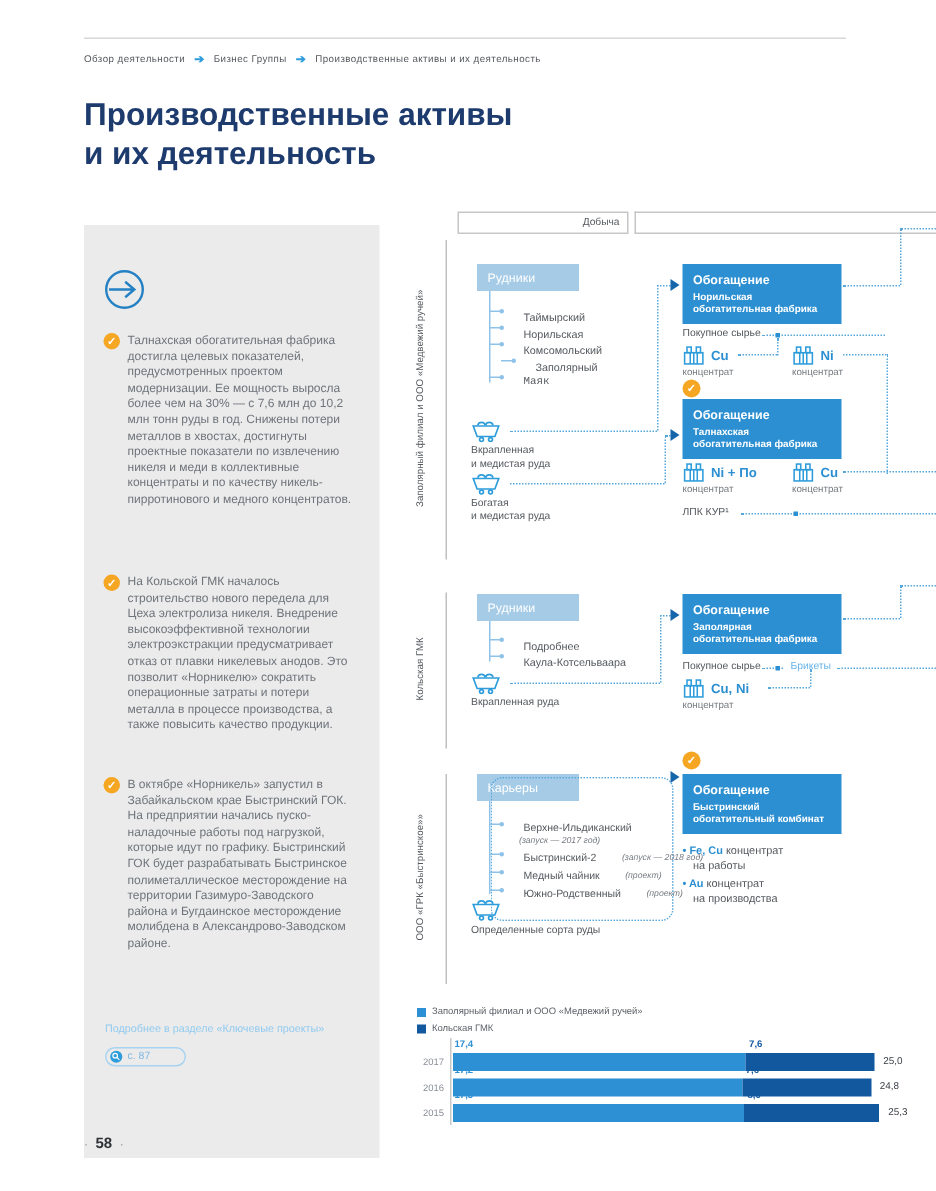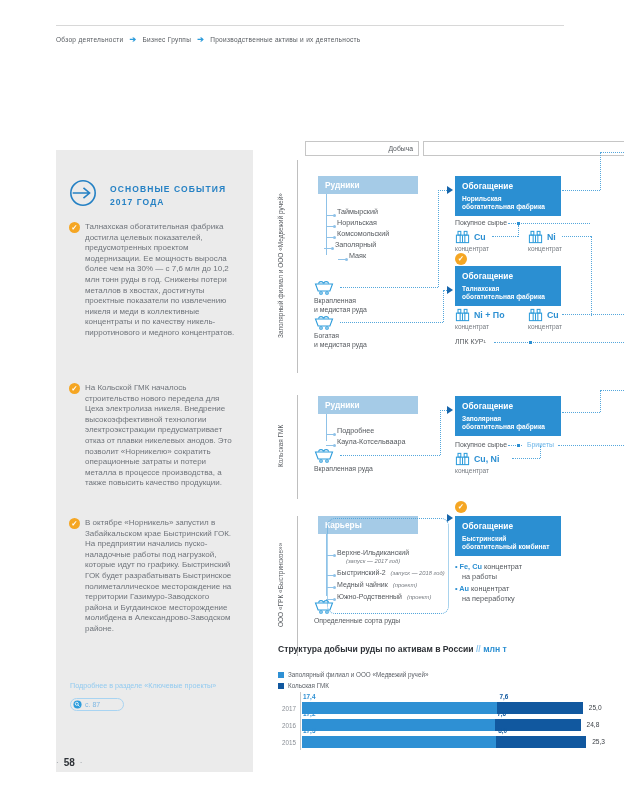--- a/index.html
+++ b/index.html
@@ -20,24 +20,24 @@
   .chk{width:11px;height:11px;flex:none;border-radius:50%;background:#f5a623;color:#fff;font-size:7.5px;line-height:11px;text-align:center;font-weight:bold;}
   .chk.abs{position:absolute;width:12px;height:12px;line-height:12px;}
   .sb-link{position:absolute;left:14px;top:531px;font-size:7.2px;color:#93cbf0;width:170px;}
   .sb-badge{position:absolute;left:14px;top:548px;width:54px;height:13px;border:1px solid #a8d4f2;border-radius:7px;
             display:flex;align-items:center;gap:3px;padding-left:2px;font-size:7px;color:#7fb8e4;box-sizing:border-box;}
   
   .stagebox{position:absolute;top:141px;height:15px;border:1px solid #c6c6c6;box-sizing:border-box;
             font-size:6.8px;color:#55595e;line-height:13px;text-align:right;padding-right:5px;}
   .side-label{position:absolute;writing-mode:vertical-rl;transform:rotate(180deg);font-size:6.5px;color:#55595e;text-align:center;width:11px;}
   .vgray{position:absolute;width:1px;background:#bfbfbf;}
-  .srchdr{position:absolute;width:100px;height:18px;background:#a5cbe7;color:#fff;font-weight:bold;font-size:8.3px;
+  .srchdr{position:absolute;width:68px;height:18px;background:#a5cbe7;color:#fff;font-weight:normal;font-size:8.3px;
           line-height:18px;padding-left:7px;box-sizing:border-box;}
   .vtree{position:absolute;width:1px;background:#8fc2e8;}
-  .mine{position:absolute;font-size:7.2px;color:#55595e;display:flex;align-items:flex-end;gap:3px;white-space:nowrap;}
+  .mine{position:absolute;font-size:7.2px;color:#55595e;display:flex;align-items:flex-start;gap:15px;white-space:nowrap;}
   .mine .dash{width:8px;height:1px;background:#8fc2e8;position:relative;flex:none;}
   .mine .dash::after{content:"";position:absolute;right:-2px;top:-1px;width:3px;height:3px;border-radius:50%;background:#8fc2e8;}
   .mine .note{font-style:italic;font-size:5.8px;color:#777c82;margin-left:2px;}
   .plant{position:absolute;width:106px;height:40px;background:#2b8fd2;color:#fff;padding:5px 0 0 7px;box-sizing:border-box;}
   .plant .stage{font-size:8.3px;font-weight:bold;}
   .plant .pname{font-size:6.6px;line-height:8px;margin-top:4px;font-weight:bold;}
   .dh{position:absolute;border-top:1px dotted #55a7dc;height:0;}
   .dv{position:absolute;border-left:1px dotted #55a7dc;width:0;}
   .jdot{position:absolute;width:3px;height:3px;background:#2b8fd2;}
   .arr{position:absolute;width:0;height:0;border-top:4px solid transparent;border-bottom:4px solid transparent;border-left:6px solid #1565ab;}
@@ -78,33 +78,31 @@
 
   <div class="breadcrumb">
     <span>Обзор деятельности</span>
     <span class="bc-arrow">➔</span>
     <span>Бизнес Группы</span>
     <span class="bc-arrow">➔</span>
     <span>Производственные активы и их деятельность</span>
   </div>
 
   <div class="title">
+    <div>Производственные активы</div>
+    <div>и их деятельность</div>
   </div>
 
   <aside class="sidebar">
     <span class="sb-icon">
       <svg width="30" height="30" viewBox="0 0 32 32" fill="none" stroke="#2581c4" stroke-width="1.7">
         <circle cx="16" cy="16" r="13"></circle>
           <path d="M5 16 h17 M16.5 10.5 L23 16 l-6.5 5.5"></path>
       </svg>
     </span>
-    <div class="sb-head">
-      <div>ОСНОВНЫЕ СОБЫТИЯ</div>
-      <div>2017 ГОДА</div>
-    </div>
     <div class="sb-item" style="top:72px;">
       <span class="chk">✓</span>
       <span class="txt">Талнахская обогатительная фабрика достигла целевых показателей, предусмотренных проектом модернизации. Ее мощность выросла более чем на 30% — с 7,6 млн до 10,2 млн тонн руды в год. Снижены потери металлов в хвостах, достигнуты проектные показатели по извлечению никеля и меди в коллективные концентраты и по качеству никель-пирротинового и медного концентратов.</span>
     </div>
     <div class="sb-item" style="top:233px;">
       <span class="chk">✓</span>
       <span class="txt">На Кольской ГМК началось строительство нового передела для Цеха электролиза никеля. Внедрение высокоэффективной технологии электроэкстракции предусматривает отказ от плавки никелевых анодов. Это позволит «Норникелю» сократить операционные затраты и потери металла в процессе производства, а также повысить качество продукции.</span>
     </div>
     <div class="sb-item" style="top:368px;">
       <span class="chk">✓</span>
@@ -134,25 +132,25 @@
       <span>Таймырский</span>
     </div>
   <div class="mine" style="left:326px;top:218px;">
       <span class="dash"></span>
       <span>Норильская</span>
     </div>
   <div class="mine" style="left:326px;top:229px;">
       <span class="dash"></span>
       <span>Комсомольский</span>
     </div>
-  <div class="mine" style="left:324px;top:240px;">
+  <div class="mine" style="left:334px;top:240px;">
       <span class="dash"></span>
       <span>Заполярный</span>
     </div>
-  <div class="mine" style="left:338px;top:251px;">
+  <div class="mine" style="left:326px;top:251px;font-family:Liberation Mono, monospace;">
       <span class="dash"></span>
       <span>Маяк</span>
     </div>
 
   <span class="abs" style="left:314px;top:279px;">
     <svg width="20" height="16" viewBox="0 0 20 16" fill="none" stroke="#2d9cdb" stroke-width="1.1">
       <path d="M4.5 4.5 a2.6 2.6 0 0 1 5 0 M9.7 4.5 a2.6 2.6 0 0 1 5 0"></path>
         <path d="M1.5 5 h17 l-2.6 7 H4.1 z"></path>
         <circle cx="7" cy="14" r="1.3"></circle>
         <circle cx="13" cy="14" r="1.3"></circle>
@@ -366,27 +364,22 @@
       <div>обогатительный комбинат</div>
     </div>
   </div>
   <div class="pout" style="left:455px;top:562px;">
     <span class="bdot">• </span><b>Fe, Cu</b> <span>концентрат</span>
   </div>
   <div class="pout" style="left:462px;top:572px;">на работы</div>
   <div class="pout" style="left:455px;top:584px;">
     <span class="bdot">• </span><b>Au</b> <span>концентрат</span>
   </div>
-  <div class="pout" style="left:462px;top:594px;">на переработку</div>
-
-  <div class="ch-title">
-    <span>Структура добычи руды по активам в России</span>
-    <span class="sep">//</span>
-    <span class="unit">млн т</span>
-  </div>
+  <div class="pout" style="left:462px;top:594px;">на производства</div>
+
   <div class="legend" style="top:671px;">
     <span class="sw" style="background:#2e90d4;"></span>
     <span>Заполярный филиал и ООО «Медвежий ручей»</span>
   </div>
   <div class="legend" style="top:682px;">
     <span class="sw" style="background:#11589f;"></span>
     <span>Кольская ГМК</span>
   </div>
   <div class="axis"></div>
 

